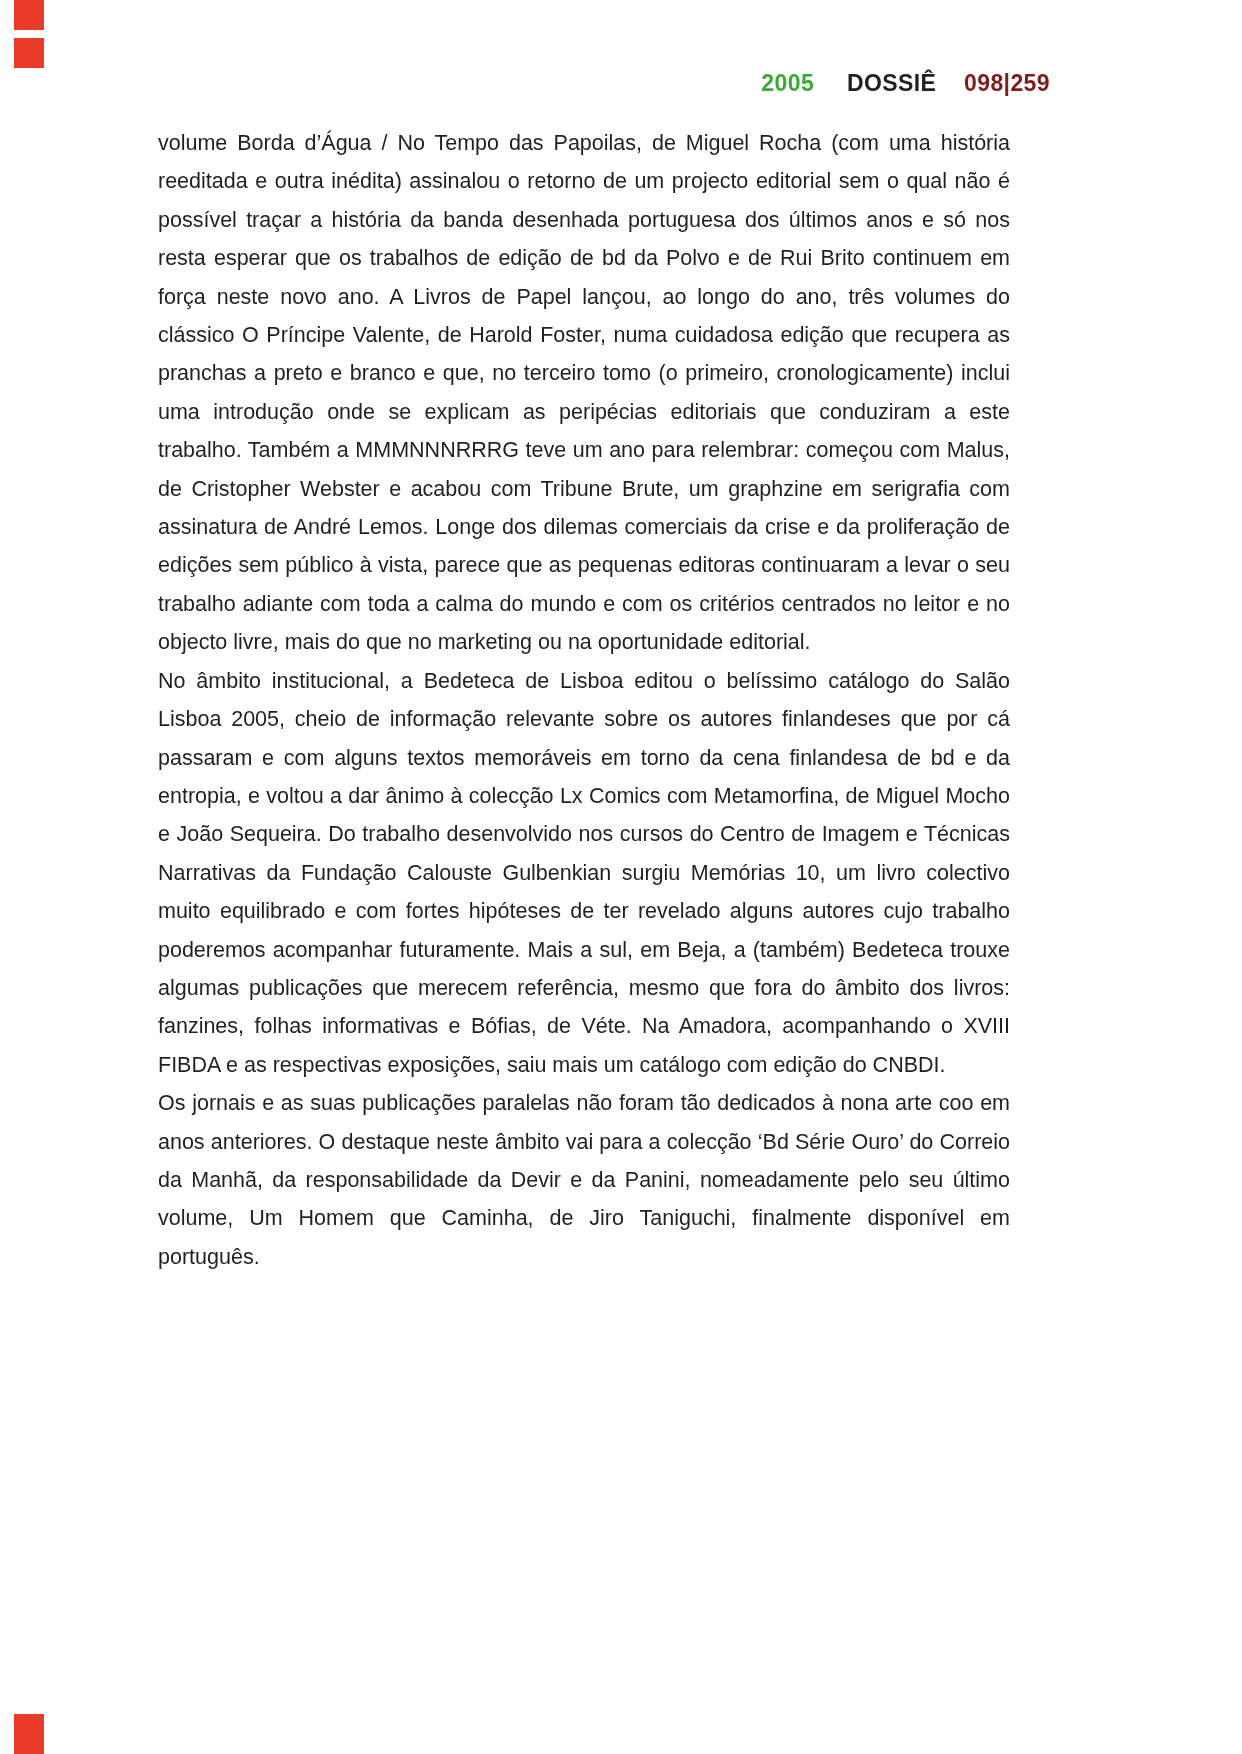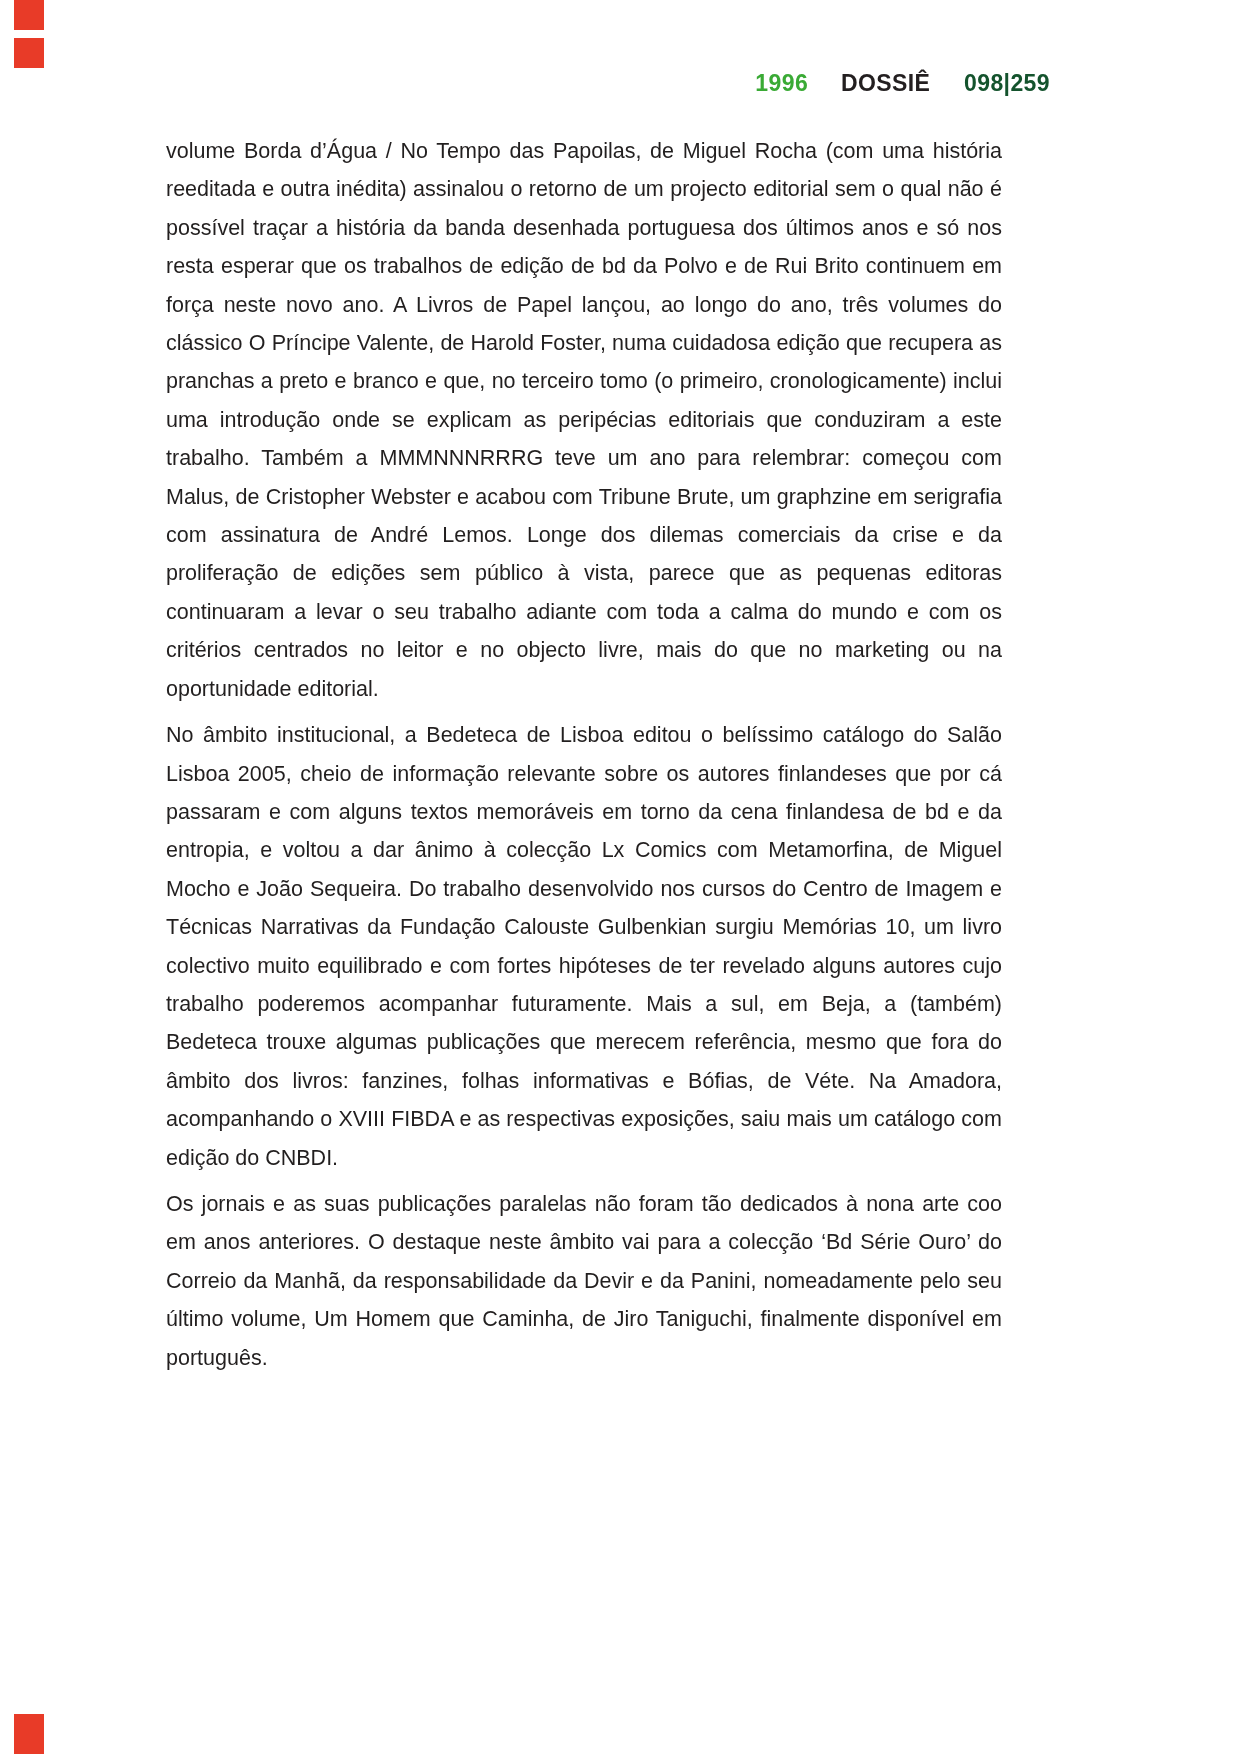--- a/index.html
+++ b/index.html
@@ -36,49 +36,49 @@
     left: 158px;
     right: 192px;
     text-align: right;
     font-size: 23px;
     font-weight: bold;
     letter-spacing: 0.4px;
     white-space: nowrap;
   }
   .page-header .year   { color: #3aaa35; }
   .page-header .title  { color: #231f20; margin-left: 26px; }
-  .page-header .pageno { color: #14532d; margin-left: 27px; }
+  .page-header .pageno { color: #7f1d1d; margin-left: 21px; }
 
   
   .body-text {
     position: absolute;
     top: 124px;
     left: 158px;
     width: 852px;
     font-size: 21.5px;
     line-height: 38.4px;
     text-align: justify;
     text-justify: inter-word;
   }
   .body-text p {
-    margin: 8px;
+    margin: 0;
     padding: 0;
   }
 </style>
 </head>
 <body>
 
 <div class="page">
 
   <div class="mark mark-top-1"></div>
   <div class="mark mark-top-2"></div>
   <div class="mark mark-bottom"></div>
 
   <header class="page-header">
-    <span class="year">1996</span>
+    <span class="year">2005</span>
     <span class="title">DOSSIÊ</span>
     <span class="pageno">098|259</span>
   </header>
 
   <main class="body-text">
     <p>volume Borda d’Água / No Tempo das Papoilas, de Miguel Rocha (com uma história reeditada e outra inédita) assinalou o retorno de um projecto editorial sem o qual não é possível traçar a história da banda desenhada portuguesa dos últimos anos e só nos resta esperar que os trabalhos de edição de bd da Polvo e de Rui Brito continuem em força neste novo ano. A Livros de Papel lançou, ao longo do ano, três volumes do clássico O Príncipe Valente, de Harold Foster, numa cuidadosa edição que recupera as pranchas a preto e branco e que, no terceiro tomo (o primeiro, cronologicamente) inclui uma introdução onde se explicam as peripécias editoriais que conduziram a este trabalho. Também a MMMNNNRRRG teve um ano para relembrar: começou com Malus, de Cristopher Webster e acabou com Tribune Brute, um graphzine em serigrafia com assinatura de André Lemos. Longe dos dilemas comerciais da crise e da proliferação de edições sem público à vista, parece que as pequenas editoras continuaram a levar o seu trabalho adiante com toda a calma do mundo e com os critérios centrados no leitor e no objecto livre, mais do que no marketing ou na oportunidade editorial.</p>
     <p>No âmbito institucional, a Bedeteca de Lisboa editou o belíssimo catálogo do Salão Lisboa 2005, cheio de informação relevante sobre os autores finlandeses que por cá passaram e com alguns textos memoráveis em torno da cena finlandesa de bd e da entropia, e voltou a dar ânimo à colecção Lx Comics com Metamorfina, de Miguel Mocho e João Sequeira. Do trabalho desenvolvido nos cursos do Centro de Imagem e Técnicas Narrativas da Fundação Calouste Gulbenkian surgiu Memórias 10, um livro colectivo muito equilibrado e com fortes hipóteses de ter revelado alguns autores cujo trabalho poderemos acompanhar futuramente. Mais a sul, em Beja, a (também) Bedeteca trouxe algumas publicações que merecem referência, mesmo que fora do âmbito dos livros: fanzines, folhas informativas e Bófias, de Véte. Na Amadora, acompanhando o XVIII FIBDA e as respectivas exposições, saiu mais um catálogo com edição do CNBDI.</p>
     <p>Os jornais e as suas publicações paralelas não foram tão dedicados à nona arte coo em anos anteriores. O destaque neste âmbito vai para a colecção ‘Bd Série Ouro’ do Correio da Manhã, da responsabilidade da Devir e da Panini, nomeadamente pelo seu último volume, Um Homem que Caminha, de Jiro Taniguchi, finalmente disponível em português.</p>
   </main>
 

